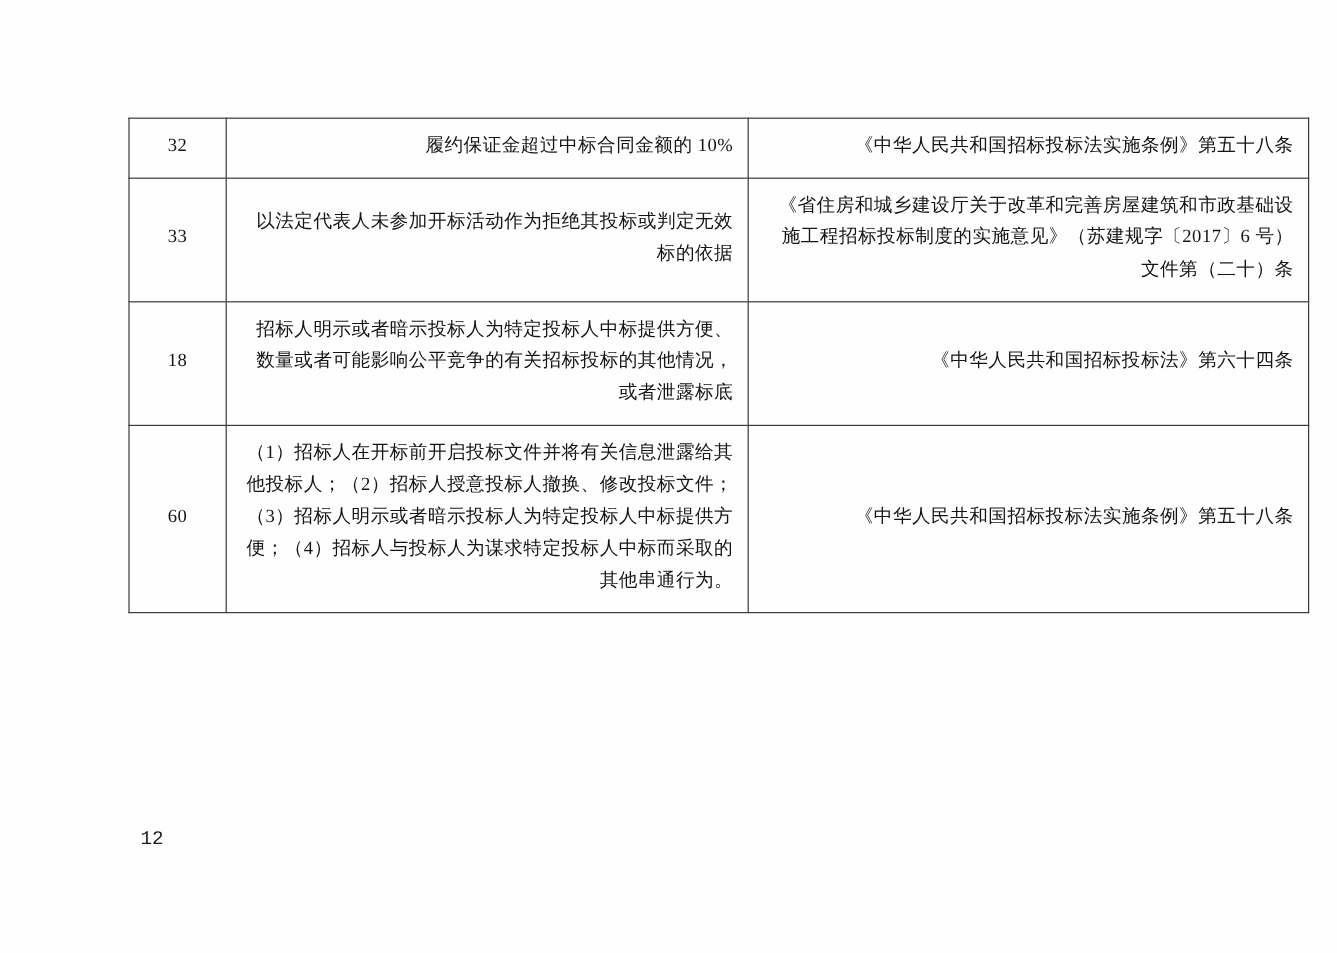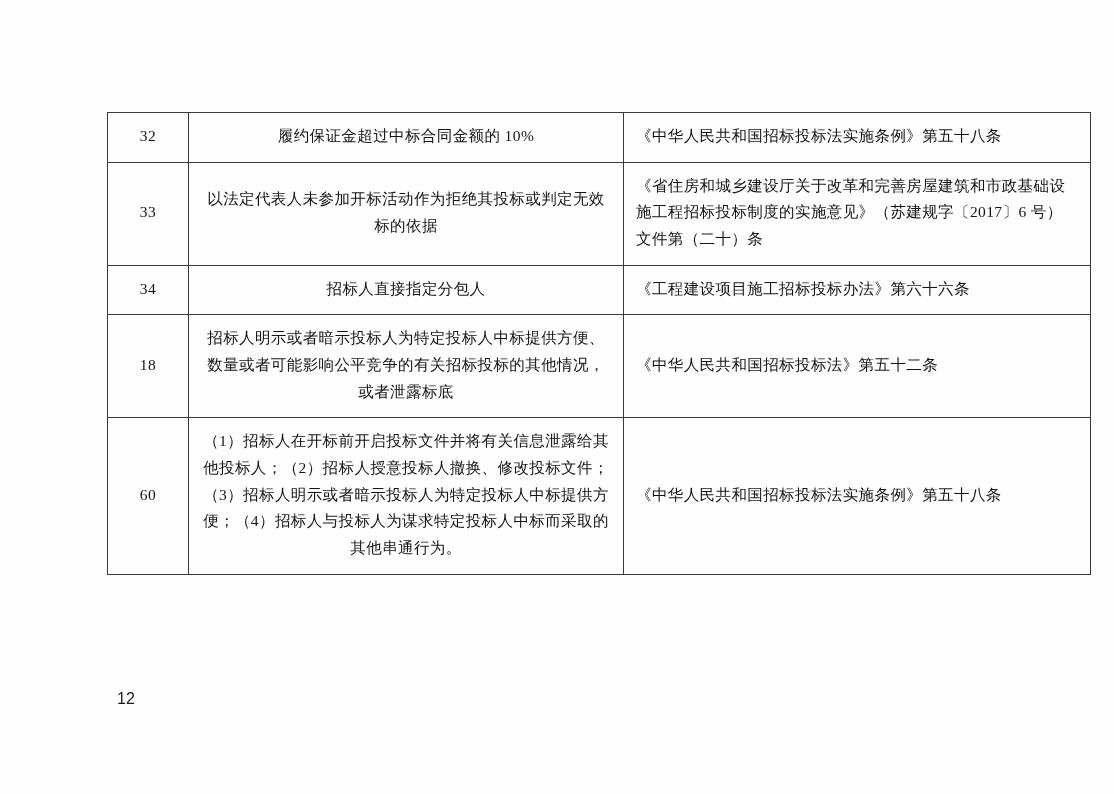--- a/index.html
+++ b/index.html
@@ -17,21 +17,21 @@
   .page {
     position: relative;
     width: 1114px;
     height: 794px;
     background: #fefefe;
     box-sizing: border-box;
   }
   .doc-table {
     position: absolute;
     left: 107px;
-    top: 112px;
+    top: 98px;
     width: 908px;
     border-collapse: collapse;
     table-layout: fixed;
   }
   .doc-table td {
     border: 1px solid #3a3a3a;
     vertical-align: middle;
     padding: 10px 12px 12px 12px;
     font-size: 15.5px;
     line-height: 1.72;
@@ -40,38 +40,38 @@
   }
   .col-num {
     width: 56px;
     text-align: center;
     font-family: "Liberation Serif", "DejaVu Serif", serif;
     font-size: 16px;
     padding: 10px 4px;
   }
   .col-desc {
     width: 410px;
-    text-align: center;
+    text-align: right;
   }
   .col-ref {
     width: 442px;
-    text-align: left;
+    text-align: right;
   }
   .cell-text {
     display: block;
     white-space: pre-wrap;
     word-break: break-all;
   }
   .page-number {
     position: absolute;
     left: 117px;
     top: 690px;
     font-size: 16px;
     color: #1a1a1a;
-    font-family: Liberation Sans, sans-serif;
+    font-family: Liberation Mono, monospace;
   }
 </style>
 </head>
 <body>
 
 <div class="page">
 
   <table class="doc-table">
     <tbody>
       <tr>
@@ -91,38 +91,27 @@
           </td>
         <td class="col-desc">
             <span class="cell-text">以法定代表人未参加开标活动作为拒绝其投标或判定无效标的依据</span>
           </td>
         <td class="col-ref">
             <span class="cell-text">《省住房和城乡建设厅关于改革和完善房屋建筑和市政基础设施工程招标投标制度的实施意见》（苏建规字〔2017〕6 号）文件第（二十）条</span>
           </td>
       </tr>
       <tr>
         <td class="col-num">
-            <span class="cell-text">34</span>
-          </td>
-        <td class="col-desc">
-            <span class="cell-text">招标人直接指定分包人</span>
-          </td>
-        <td class="col-ref">
-            <span class="cell-text">《工程建设项目施工招标投标办法》第六十六条</span>
-          </td>
-      </tr>
-      <tr>
-        <td class="col-num">
             <span class="cell-text">18</span>
           </td>
         <td class="col-desc">
             <span class="cell-text">招标人明示或者暗示投标人为特定投标人中标提供方便、数量或者可能影响公平竞争的有关招标投标的其他情况，或者泄露标底</span>
           </td>
         <td class="col-ref">
-            <span class="cell-text">《中华人民共和国招标投标法》第五十二条</span>
+            <span class="cell-text">《中华人民共和国招标投标法》第六十四条</span>
           </td>
       </tr>
       <tr>
         <td class="col-num">
             <span class="cell-text">60</span>
           </td>
         <td class="col-desc">
             <span class="cell-text">（1）招标人在开标前开启投标文件并将有关信息泄露给其他投标人；（2）招标人授意投标人撤换、修改投标文件；（3）招标人明示或者暗示投标人为特定投标人中标提供方便；（4）招标人与投标人为谋求特定投标人中标而采取的其他串通行为。</span>
           </td>
         <td class="col-ref">

